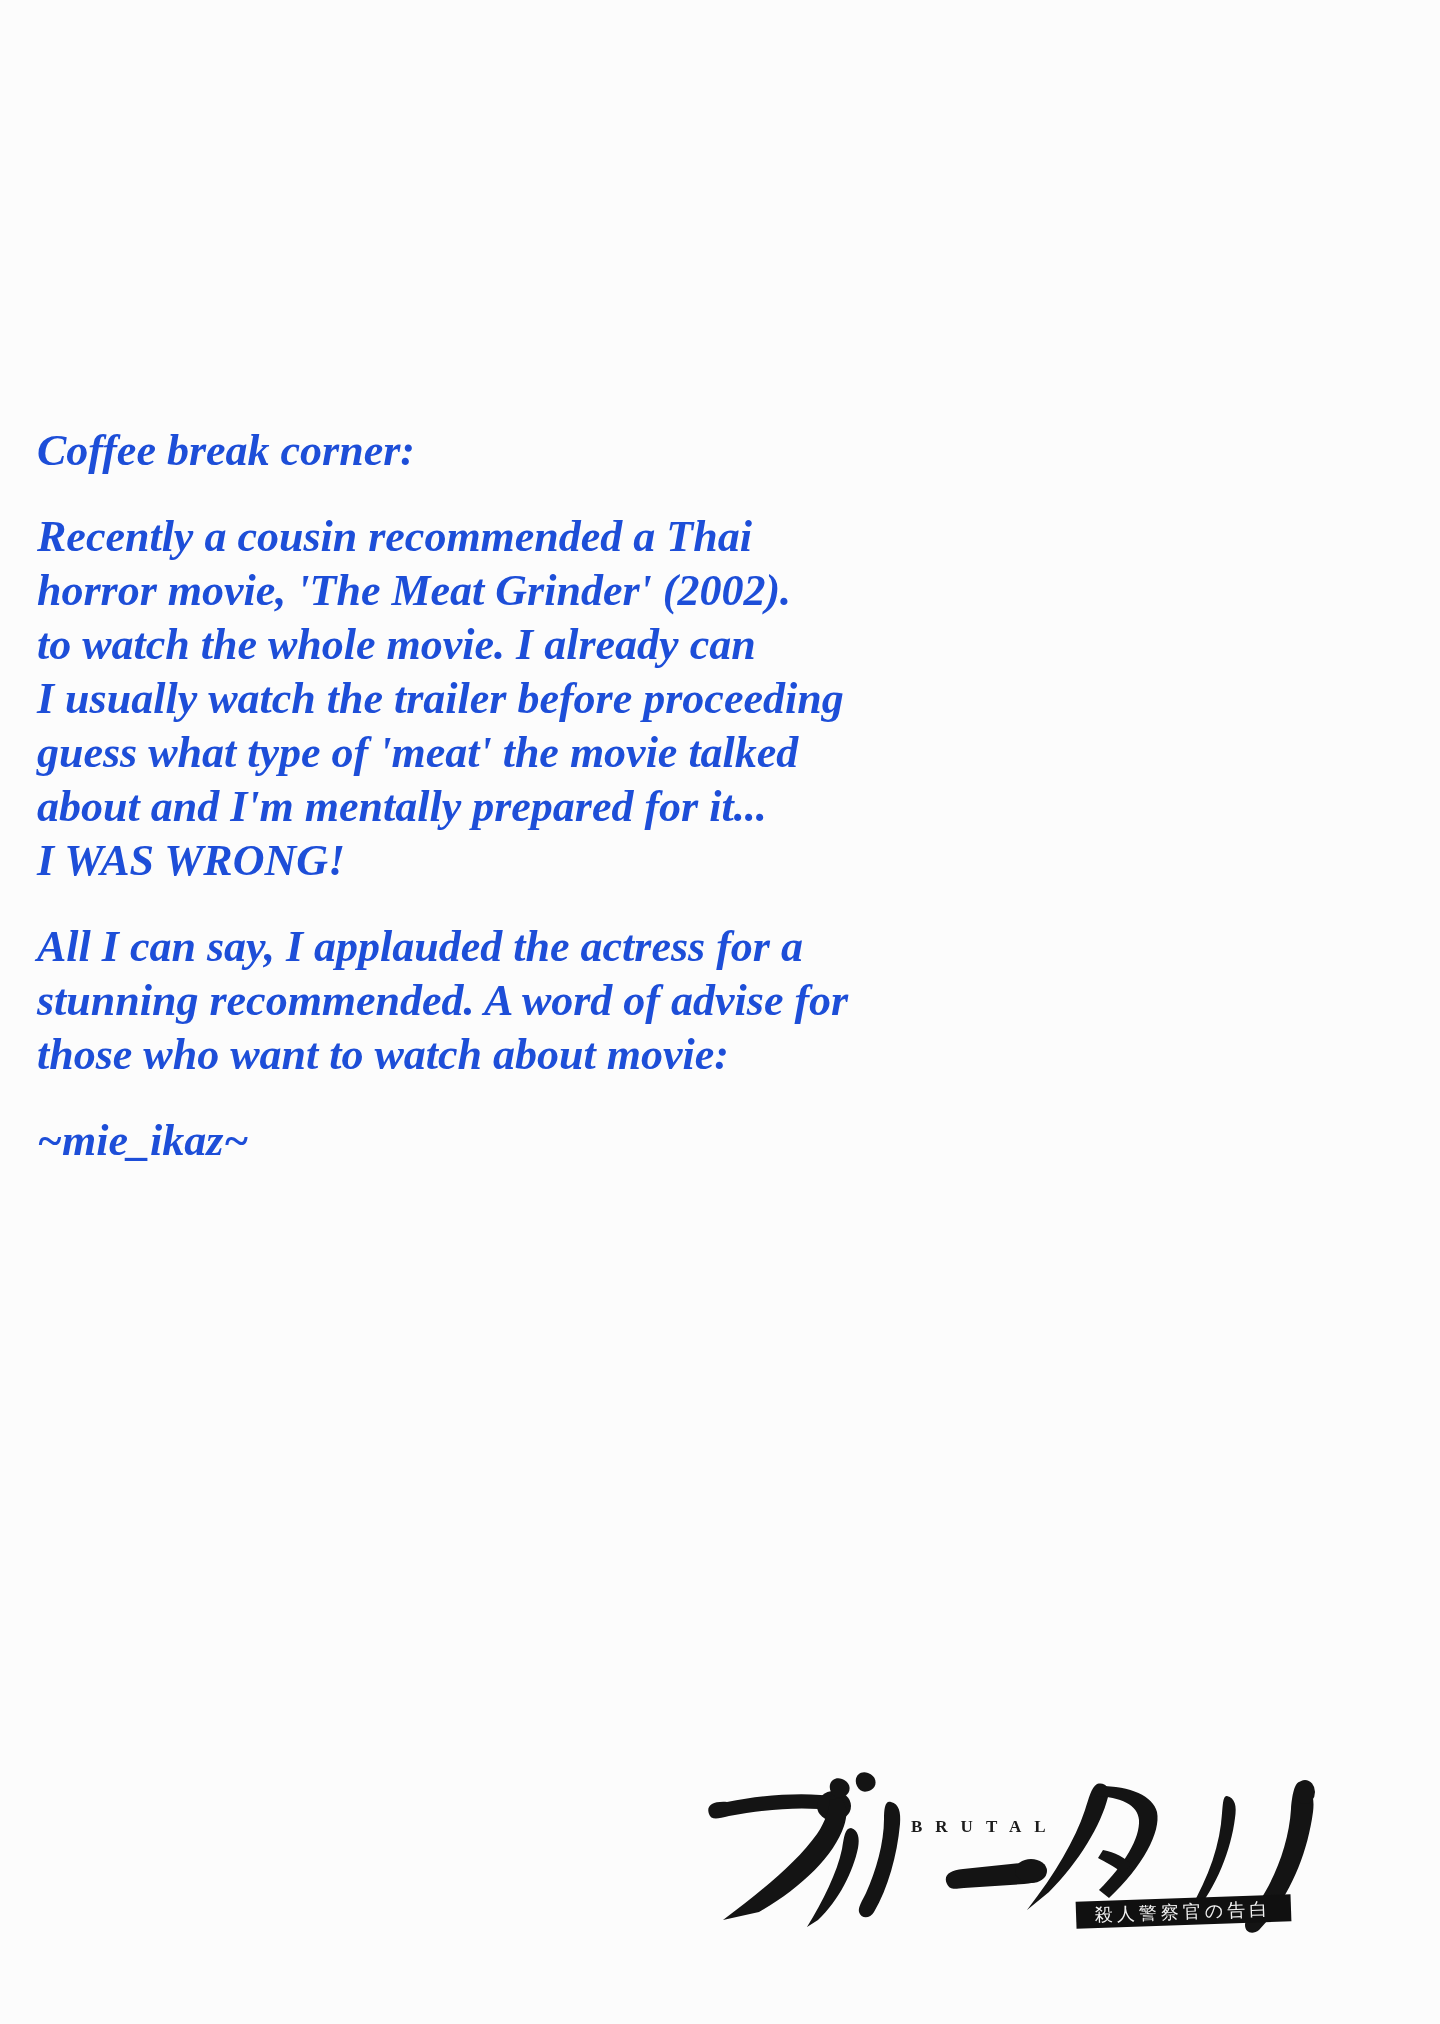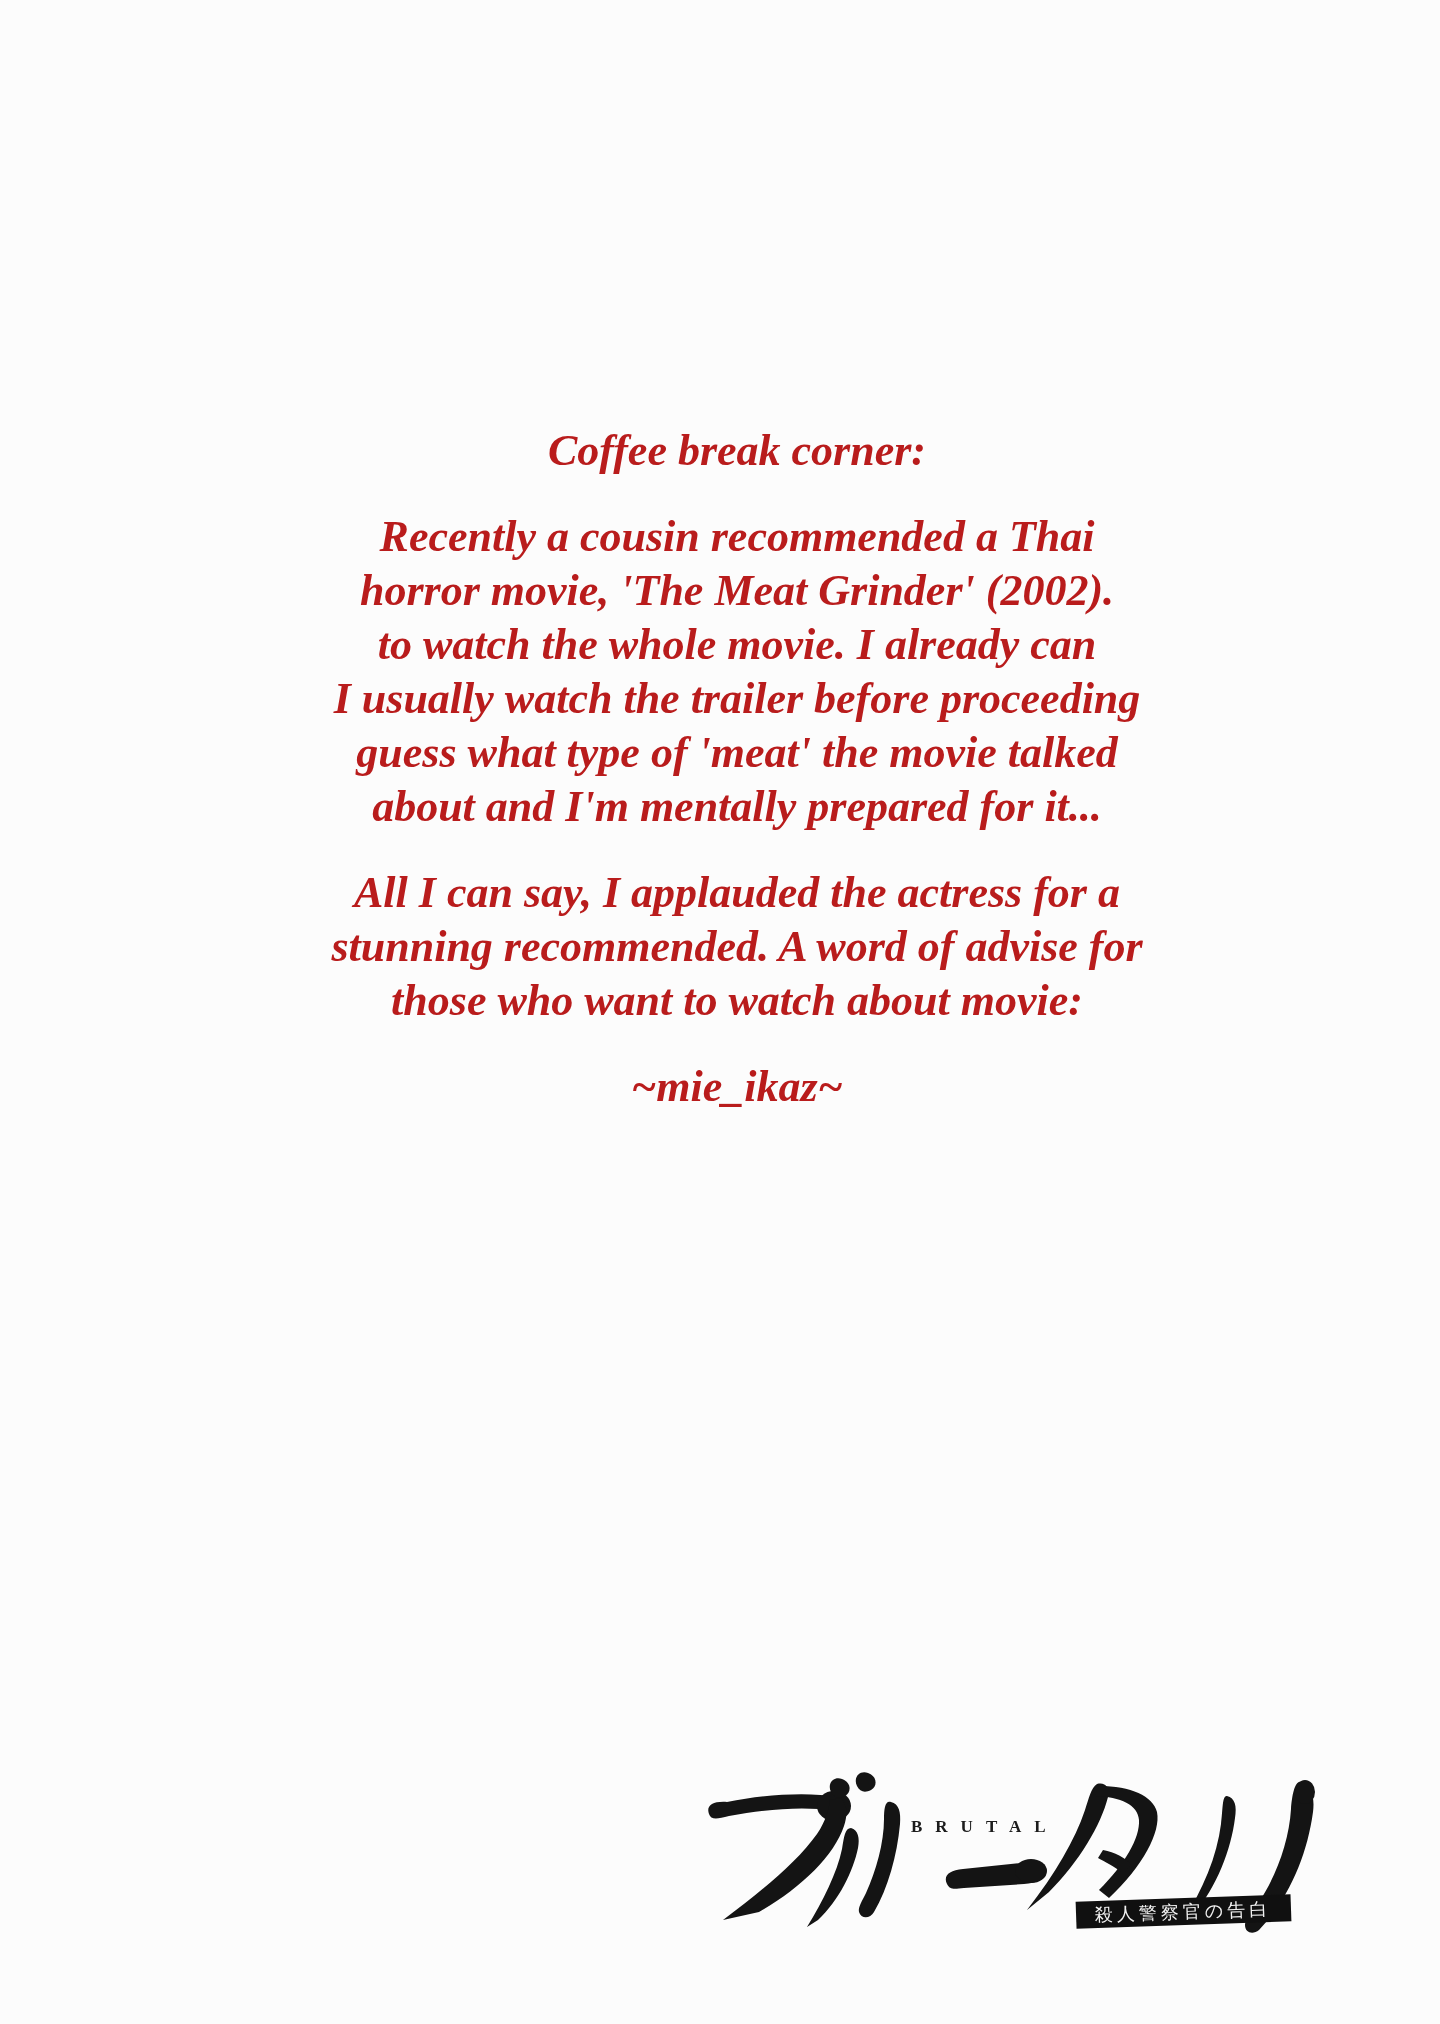--- a/index.html
+++ b/index.html
@@ -13,26 +13,26 @@
   }
   .page {
     position: absolute;
     inset: 0;
   }
   .note {
     position: absolute;
     top: 424px;
     left: 37px;
     width: 1400px;
-    text-align: center;
+    text-align: left;
     font-style: italic;
     font-weight: 700;
     font-size: 44px;
     line-height: 54px;
-    color: #b91c1c;
+    color: #1d4ed8;
   }
   .note > * + * { margin-top: 32px; }
   .note-line { white-space: pre; }
   .logo {
     position: absolute;
     left: 679px;
     top: 1762px;
     width: 670px;
     height: 180px;
   }
@@ -56,20 +56,21 @@
   <div class="note">
     <div class="note-title">Coffee break corner:</div>
 
     <div class="para">
       <div class="note-line">Recently a cousin recommended a Thai</div>
       <div class="note-line">horror movie, 'The Meat Grinder' (2002).</div>
       <div class="note-line">to watch the whole movie. I already can</div>
       <div class="note-line">I usually watch the trailer before proceeding</div>
       <div class="note-line">guess what type of 'meat' the movie talked</div>
       <div class="note-line">about and I'm mentally prepared for it...</div>
+      <div class="note-line">I WAS WRONG!</div>
     </div>
 
     <div class="para">
       <div class="note-line">All I can say, I applauded the actress for a</div>
       <div class="note-line">stunning recommended. A word of advise for</div>
       <div class="note-line">those who want to watch about movie:</div>
     </div>
 
     <div class="signature">~mie_ikaz~</div>
   </div>

